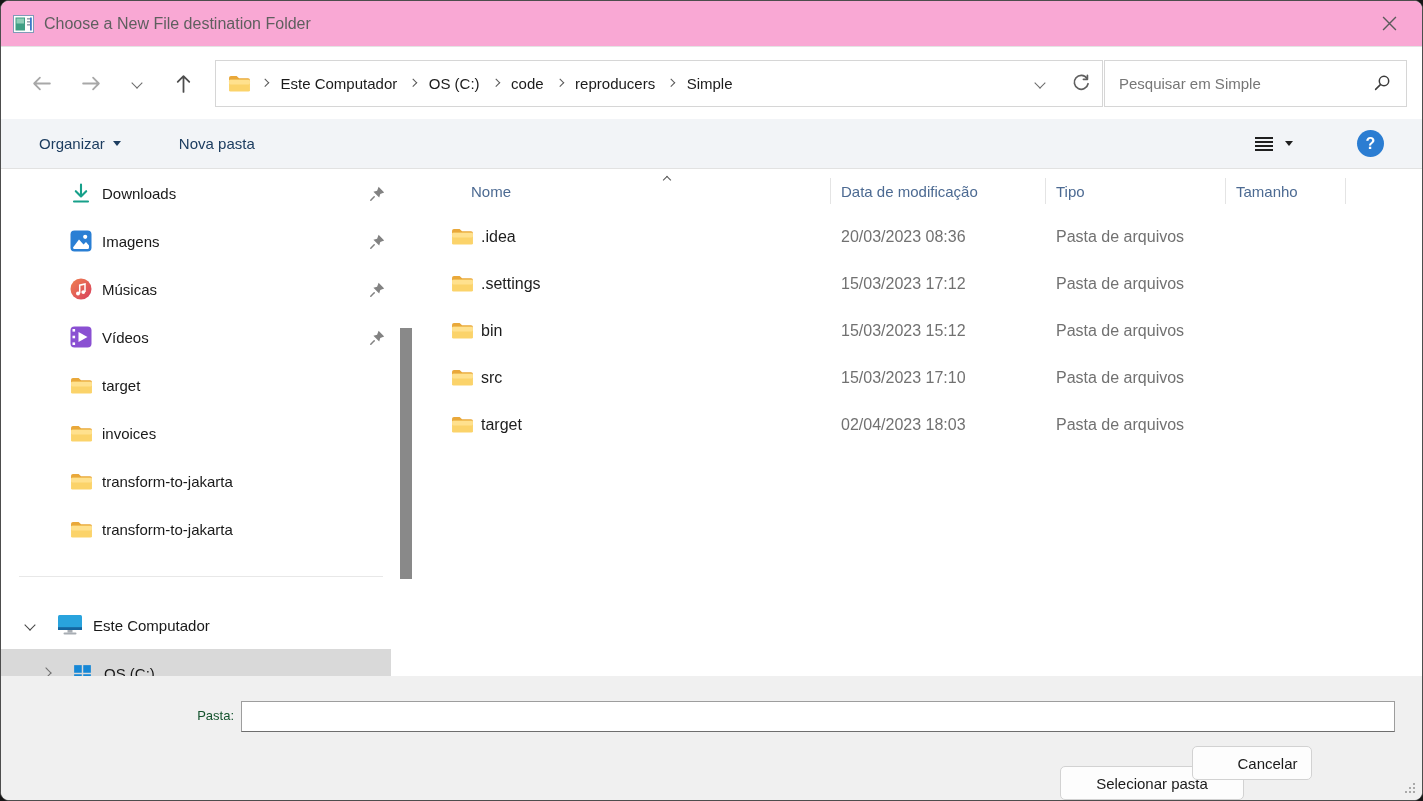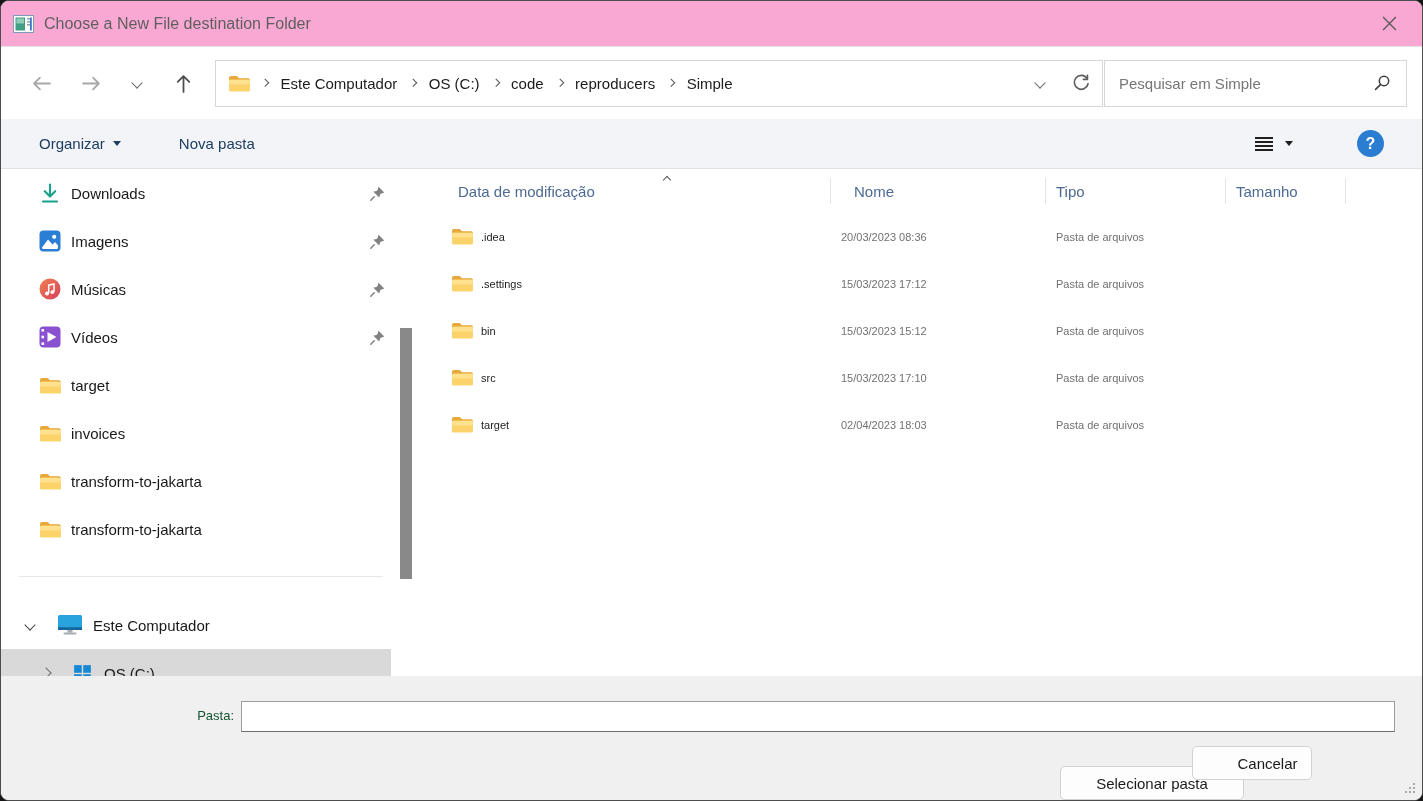--- a/index.html
+++ b/index.html
@@ -52,21 +52,21 @@
   .view-btn{border:none;background:transparent;display:flex;align-items:center;padding:6px;}
   .view-lines{width:18px;height:14px;background:repeating-linear-gradient(to bottom,#1f1f1f 0 2px,transparent 2px 4px);}
   .view-caret{width:0;height:0;border-left:4px solid transparent;border-right:4px solid transparent;
               border-top:5px solid #1f1f1f;margin-left:12px;}
   .help-btn{margin-left:58px;margin-right:12px;width:27px;height:27px;border-radius:50%;border:none;
             background:#2b7dd2;color:#fff;font-size:16px;font-weight:bold;display:flex;
             align-items:center;justify-content:center;font-family:inherit;}
   
   .content{position:absolute;left:0;top:168px;width:100%;height:507px;background:#fff;overflow:hidden;}
   .sidebar{position:absolute;left:0;top:0;width:415px;height:100%;overflow:hidden;}
-  .side-item{height:48px;display:flex;align-items:center;padding-left:37px;}
+  .side-item{height:48px;display:flex;align-items:center;padding-left:68px;}
   .si-icon{width:24px;height:24px;display:inline-flex;align-items:center;justify-content:center;flex:none;}
   .si-label{margin-left:9px;font-size:15px;color:#191919;flex:1;white-space:nowrap;}
   .si-pin{width:17px;height:17px;margin-right:30px;display:inline-flex;flex:none;}
   .side-divider{height:1px;background:#e8e8e8;margin:23px 33px 0 18px;}
   .tree-row{height:48px;display:flex;align-items:center;padding-left:22px;margin-top:24px;}
   .tree-row .tr-chev{width:14px;display:inline-flex;justify-content:center;}
   .tree-row .tr-icon{width:26px;height:24px;margin-left:20px;display:inline-flex;}
   .tree-row .tr-label{margin-left:10px;font-size:15px;color:#191919;}
   .tree-row.os-row{margin-top:0;background:#d9d9d9;margin-right:25px;padding-left:38px;}
   .tree-row.os-row .tr-icon{width:23px;height:23px;margin-left:18px;}
@@ -74,21 +74,21 @@
   
   .filelist{position:absolute;left:415px;top:0;right:0;height:100%;}
   .flex-grid{display:grid;grid-template-columns:383px 215px 180px 120px 1fr;}
   .list-header{position:relative;margin-left:32px;height:44px;align-items:center;}
   .hcell{position:relative;height:44px;display:flex;align-items:center;font-size:15px;color:#4c6a92;}
   .hcell::after{content:"";position:absolute;right:0;top:9px;height:26px;width:1px;background:#e4e4e4;}
   .hcell.c0{padding-left:23px;} .hcell.c1,.hcell.c2,.hcell.c3{padding-left:10px;}
   .sort-chev{position:absolute;left:216px;top:0px;}
   .sort-chev .chev{width:6px;height:6px;border-color:#555;border-width:1.4px;}
   .file-row{margin-left:32px;height:47px;align-items:center;}
-  .fcell{display:flex;align-items:center;font-size:11px;}
+  .fcell{display:flex;align-items:center;font-size:16px;}
   .fcell.c0{padding-left:3px;color:#1d1d1d;}
   .fcell.c1,.fcell.c2,.fcell.c3{padding-left:10px;color:#717171;}
   .fr-icon{width:23px;height:19px;display:inline-flex;margin-right:7px;flex:none;}
   
   .footer{position:absolute;left:0;top:675px;width:100%;height:126px;background:#f0f0f0;}
   .pasta-label{position:absolute;left:150px;top:707px;width:83px;text-align:right;
                font-size:13px;color:#14532d;}
   .pasta-input{position:absolute;left:240px;top:700px;width:1154px;height:31px;background:#fff;
                border:1px solid #9d9d9d;border-bottom-color:#6e6e6e;font-size:15px;
                font-family:inherit;padding:0 8px;outline:none;}
@@ -347,25 +347,25 @@
           </svg>
         </span>
         <span class="tr-label">OS (C:)</span>
       </div>
       <div class="side-scroll-thumb"></div>
     </div>
 
     <div class="filelist">
       <div class="list-header flex-grid" id="list-header">
         <span class="sort-chev"><span class="chev up"></span></span>
-      <div class="hcell c1">
+      <div class="hcell c0">
+            <span>Nome</span>
+          </div>
+          <div class="hcell c1">
             <span>Data de modificação</span>
-          </div>
-          <div class="hcell c0">
-            <span>Nome</span>
           </div>
           <div class="hcell c2">
             <span>Tipo</span>
           </div>
           <div class="hcell c3">
             <span>Tamanho</span>
           </div>
         </div>
       <div id="file-rows">
           <div class="file-row flex-grid">

